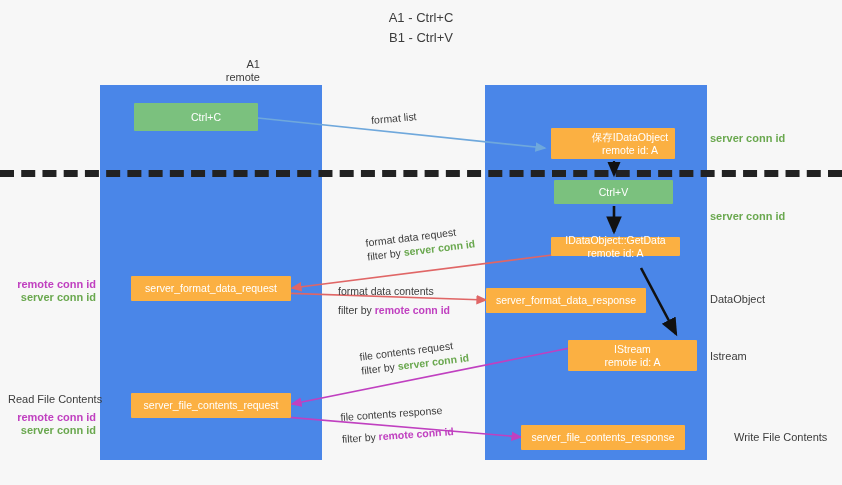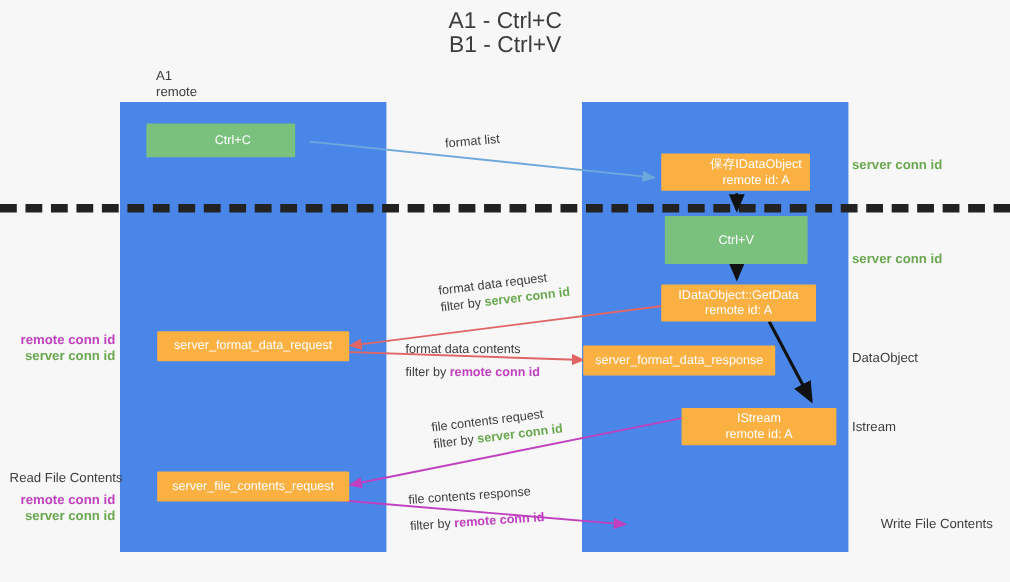--- a/index.html
+++ b/index.html
@@ -10,31 +10,31 @@
     color:#404040;
     overflow:hidden;
     position:relative;
   }
   #stage{position:absolute;inset:0;}
   .abs{position:absolute;}
 
   .title{
     left:0;right:0;top:8px;
     text-align:center;
-    font-size:19px;
+    font-size:13px;
     line-height:20px;
     color:#3c3c3c;
     white-space:pre-line;
   }
 
   .lane{
     background:#4a86e8;
   }
   .lane-head{
-    text-align:left;
+    text-align:right;
     font-size:11px;
     line-height:13px;
     color:#3c3c3c;
     white-space:pre-line;
   }
 
   .box{
     box-sizing:border-box;
     display:flex;
     flex-direction:column;
@@ -118,55 +118,58 @@
     <line x1="614" y1="206" x2="614" y2="232" stroke="#111111" stroke-width="2.6" marker-end="url(#ah-blk)"></line>
     <line x1="641" y1="268" x2="676" y2="334" stroke="#111111" stroke-width="2.6" marker-end="url(#ah-blk)"></line>
 
     <line x1="552" y1="255" x2="292" y2="288" stroke="#e06666" stroke-width="1.6" marker-end="url(#ah-red)"></line>
     <line x1="131" y1="288" x2="486" y2="300" stroke="#e06666" stroke-width="1.6" marker-end="url(#ah-red)"></line>
 
     <line x1="570" y1="348" x2="292" y2="404" stroke="#c040c0" stroke-width="1.6" marker-end="url(#ah-mag)"></line>
     <line x1="131" y1="404" x2="521" y2="437" stroke="#c040c0" stroke-width="1.6" marker-end="url(#ah-mag)"></line>
   </svg>
 
-  <div class="abs box green" style="left:122px;top:103px;width:124px;height:28px;padding-left:20px;">
+  <div class="abs box green" style="left:134px;top:103px;width:124px;height:28px;padding-left:20px;">
     <span>Ctrl+C</span>
   </div>
 
   <div class="abs box orange" style="left:131px;top:393px;width:160px;height:25px;">
     <span>server_file_contents_request</span>
   </div>
 
   <div class="abs box orange" style="left:131px;top:276px;width:160px;height:25px;">
     <span>server_format_data_request</span>
   </div>
 
   <div class="abs box orange" style="left:551px;top:128px;width:124px;height:31px;padding-left:34px;">
     <span>保存IDataObject</span>
     <span class="l2">remote id: A</span>
   </div>
 
-  <div class="abs box green" style="left:554px;top:180px;width:119px;height:40px;">
+  <div class="abs box green" style="left:554px;top:180px;width:119px;height:24px;">
     <span>Ctrl+V</span>
   </div>
 
-  <div class="abs box orange" style="left:551px;top:237px;width:129px;height:31px;">
+  <div class="abs box orange" style="left:551px;top:237px;width:129px;height:19px;">
     <span>IDataObject::GetData</span>
     <span class="l2">remote id: A</span>
   </div>
 
   <div class="abs box orange" style="left:486px;top:288px;width:160px;height:25px;">
     <span>server_format_data_response</span>
   </div>
 
   <div class="abs box orange" style="left:568px;top:340px;width:129px;height:31px;">
     <span>IStream</span>
     <span class="l2">remote id: A</span>
   </div>
 
+  <div class="abs box orange" style="left:521px;top:425px;width:164px;height:25px;">
+    <span>server_file_contents_response</span>
+  </div>
 
   <div class="abs arrowlabel" style="left:371px;top:111px;transform:rotate(-5deg);">format list</div>
 
   <div class="abs" style="left:366px;top:229px;transform:rotate(-7deg);">
     <div class="arrowlabel">format data request</div>
     <div class="arrowlabel"><span>filter by </span><b class="green-t">server conn id</b></div>
   </div>
 
   <div class="abs" style="left:338px;top:284px;">
     <div class="arrowlabel">format data contents</div>

